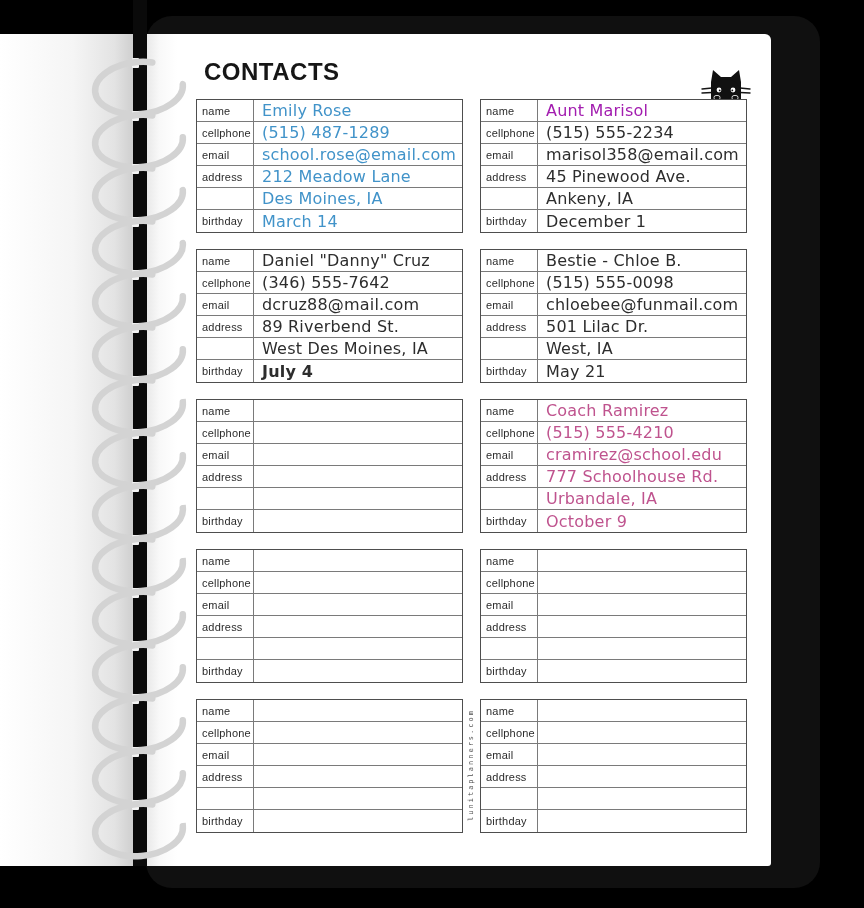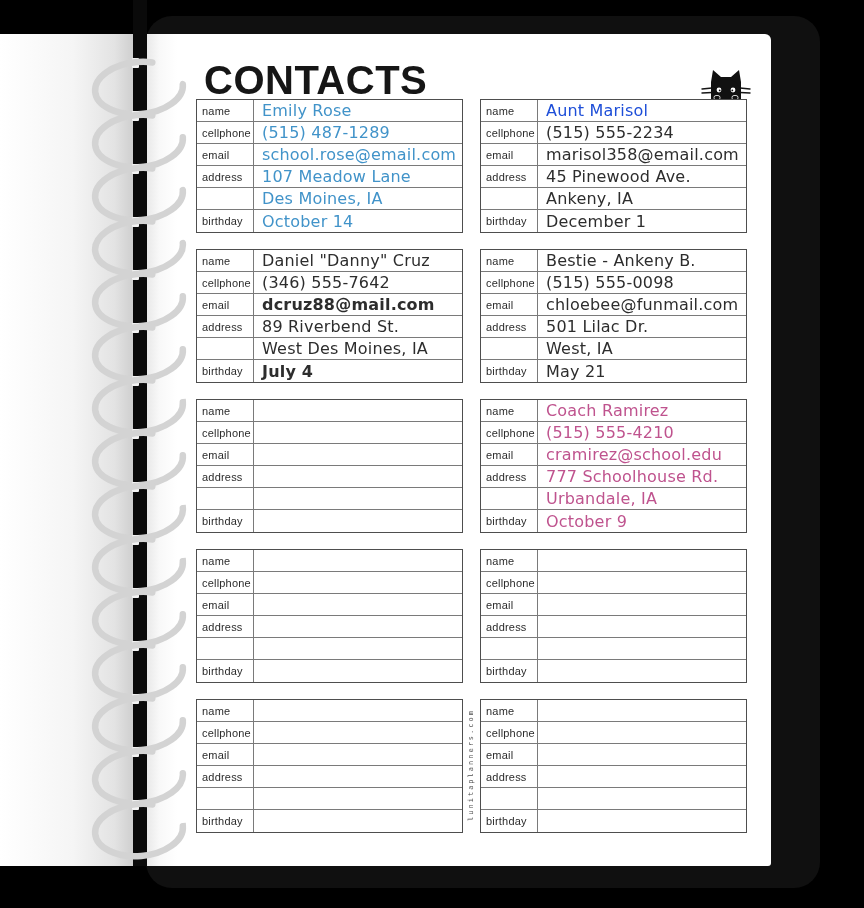--- a/index.html
+++ b/index.html
@@ -19,21 +19,21 @@
     position:absolute;left:133px;top:0;width:14px;height:866px;background:#0a0a0a;
   }
   .right-page{
     position:absolute;left:147px;top:34px;width:624px;height:832px;
     background:linear-gradient(to right,#e9e9e9 0px,#f8f8f8 12px,#ffffff 30px);
     border-top-right-radius:6px;border-bottom-right-radius:3px;
   }
   .spiral{position:absolute;left:85px;top:40px;width:120px;height:826px;}
   .page-title{
     position:absolute;left:204px;top:58px;
-    font-size:40px;font-weight:700;letter-spacing:.5px;color:#161616;
+    font-size:24px;font-weight:700;letter-spacing:.5px;color:#161616;
   }
   .cat{position:absolute;left:700px;top:66px;width:52px;height:34px;}
   .contacts-grid{
     position:absolute;left:196px;top:99px;width:551px;height:734px;
     display:grid;grid-template-columns:267px 267px;grid-template-rows:repeat(5,134px);
     column-gap:17px;row-gap:16px;
   }
   .card{
     border:1px solid #4e4e4e;background:#fff;box-sizing:border-box;
     display:grid;grid-template-columns:57px 1fr;grid-template-rows:repeat(6,1fr);
@@ -120,57 +120,57 @@
 
 <div class="contacts-grid">
     <div class="card">
       <div class="cell label">name</div>
       <div class="cell value" style="color: rgb(65, 147, 201);">Emily Rose</div>
       <div class="cell label">cellphone</div>
       <div class="cell value" style="color: rgb(65, 147, 201);">(515) 487-1289</div>
       <div class="cell label">email</div>
       <div class="cell value" style="color: rgb(65, 147, 201);">school.rose@email.com</div>
       <div class="cell label">address</div>
-      <div class="cell value" style="color: rgb(65, 147, 201);">107 Meadow Lane</div>
+      <div class="cell value" style="color: rgb(65, 147, 201);">212 Meadow Lane</div>
       <div class="cell label"></div>
       <div class="cell value" style="color: rgb(65, 147, 201);">Des Moines, IA</div>
       <div class="cell label">birthday</div>
-      <div class="cell value" style="color: rgb(65, 147, 201);">October 14</div>
-    </div>
-    <div class="card">
-      <div class="cell label">name</div>
-      <div class="cell value" style="color: #1d4ed8;">Aunt Marisol</div>
+      <div class="cell value" style="color: rgb(65, 147, 201);">March 14</div>
+    </div>
+    <div class="card">
+      <div class="cell label">name</div>
+      <div class="cell value" style="color: #a21caf;">Aunt Marisol</div>
       <div class="cell label">cellphone</div>
       <div class="cell value" style="color: rgb(45, 45, 45);">(515) 555-2234</div>
       <div class="cell label">email</div>
       <div class="cell value" style="color: rgb(45, 45, 45);">marisol358@email.com</div>
       <div class="cell label">address</div>
       <div class="cell value" style="color: rgb(45, 45, 45);">45 Pinewood Ave.</div>
       <div class="cell label"></div>
       <div class="cell value" style="color: rgb(45, 45, 45);">Ankeny, IA</div>
       <div class="cell label">birthday</div>
       <div class="cell value" style="color: rgb(45, 45, 45);">December 1</div>
     </div>
     <div class="card">
       <div class="cell label">name</div>
       <div class="cell value" style="color: rgb(45, 45, 45);">Daniel "Danny" Cruz</div>
       <div class="cell label">cellphone</div>
       <div class="cell value" style="color: rgb(45, 45, 45);">(346) 555-7642</div>
       <div class="cell label">email</div>
-      <div class="cell value" style="color: rgb(45, 45, 45); font-weight: bold;">dcruz88@mail.com</div>
+      <div class="cell value" style="color: rgb(45, 45, 45);">dcruz88@mail.com</div>
       <div class="cell label">address</div>
       <div class="cell value" style="color: rgb(45, 45, 45);">89 Riverbend St.</div>
       <div class="cell label"></div>
       <div class="cell value" style="color: rgb(45, 45, 45);">West Des Moines, IA</div>
       <div class="cell label">birthday</div>
       <div class="cell value" style="color: rgb(45, 45, 45); font-weight: bold;">July 4</div>
     </div>
     <div class="card">
       <div class="cell label">name</div>
-      <div class="cell value" style="color: rgb(45, 45, 45);">Bestie - Ankeny B.</div>
+      <div class="cell value" style="color: rgb(45, 45, 45);">Bestie - Chloe B.</div>
       <div class="cell label">cellphone</div>
       <div class="cell value" style="color: rgb(45, 45, 45);">(515) 555-0098</div>
       <div class="cell label">email</div>
       <div class="cell value" style="color: rgb(45, 45, 45);">chloebee@funmail.com</div>
       <div class="cell label">address</div>
       <div class="cell value" style="color: rgb(45, 45, 45); text-align: center;">501 Lilac Dr.</div>
       <div class="cell label"></div>
       <div class="cell value" style="color: rgb(45, 45, 45);">West, IA</div>
       <div class="cell label">birthday</div>
       <div class="cell value" style="color: rgb(45, 45, 45);">May 21</div>

